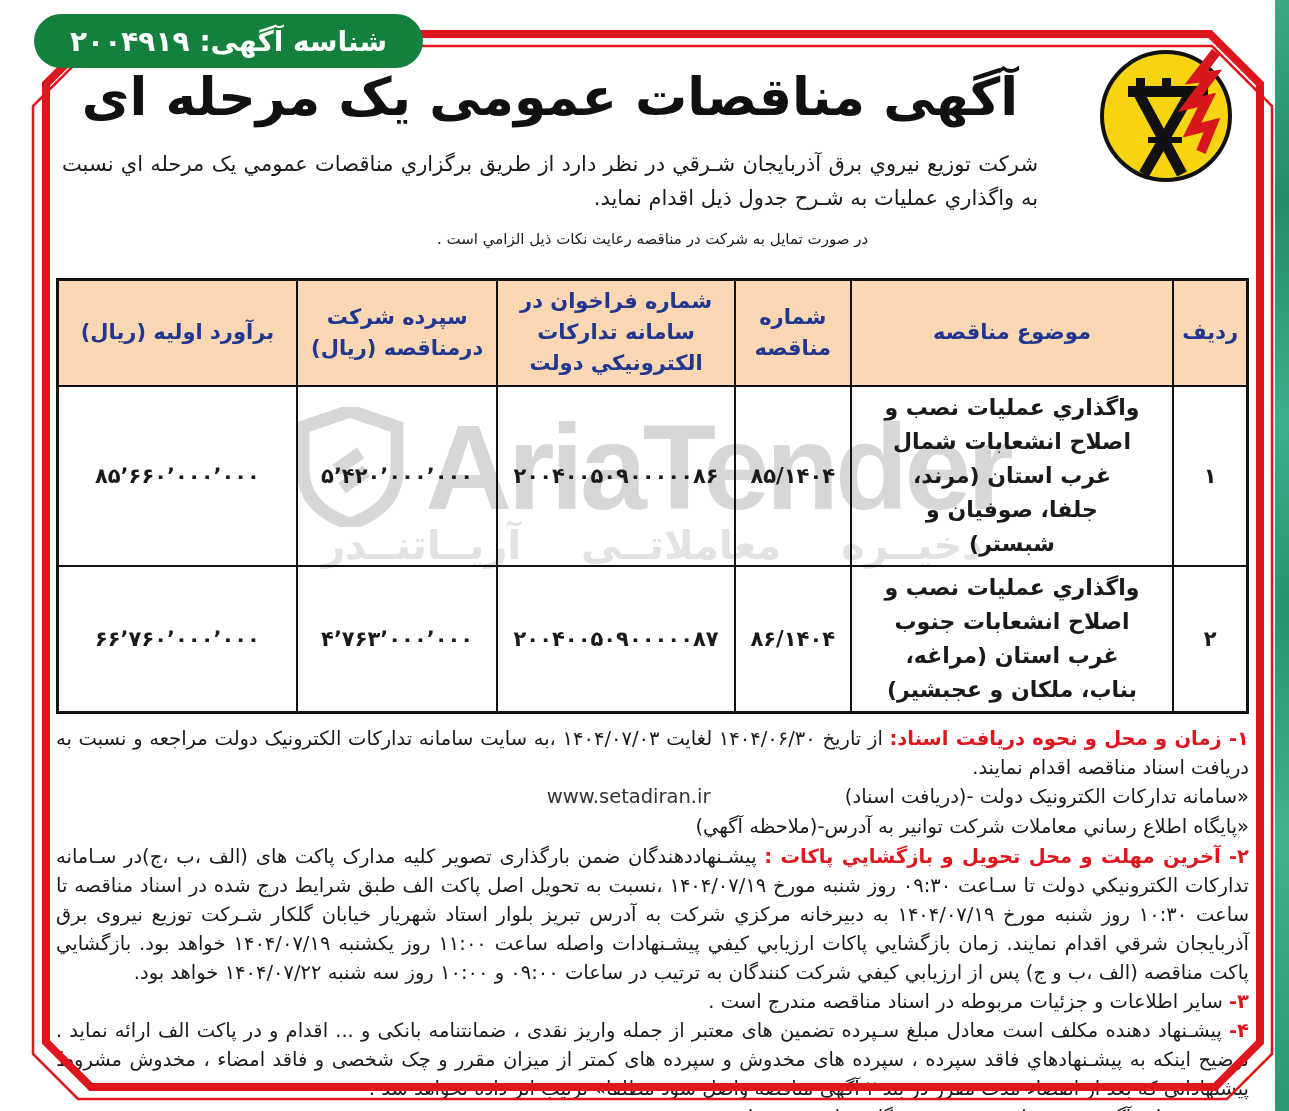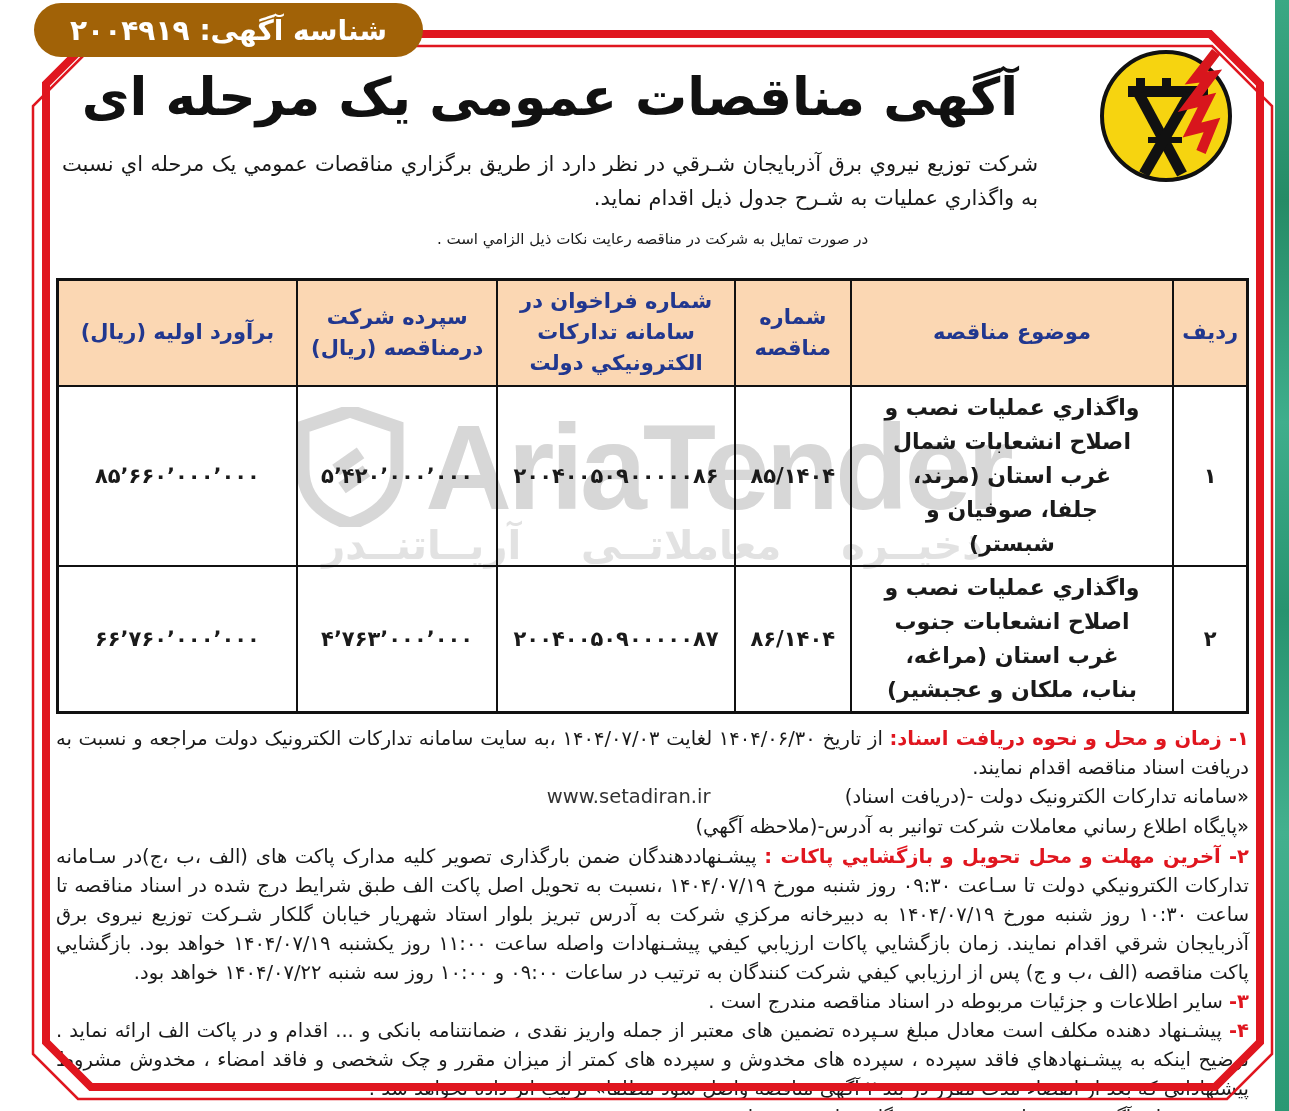--- a/index.html
+++ b/index.html
@@ -11,22 +11,22 @@
     color:#1a1a1a;
     overflow:hidden;
   }
   
   .frame-svg { position:absolute; inset:0; z-index:6; pointer-events:none; }
   .green-strip {
     position:absolute; top:0; right:0; width:14px; height:100%; z-index:8;
     background:linear-gradient(180deg,#3aa884 0%,#258b66 18%,#3fae8c 38%,#27936f 55%,#43b08e 75%,#2a9873 100%);
   }
   .badge {
-    position:absolute; top:3px; left:34px; height:54px; z-index:9;
-    background:#a16207; border-radius:32px;
+    position:absolute; top:14px; left:34px; height:54px; z-index:9;
+    background:#15803d; border-radius:32px;
     display:flex; align-items:center; padding:0 36px;
     color:#fff; font-size:28px; font-weight:bold;
   }
   
   .content {
     position:absolute; left:56px; right:40px; top:44px; bottom:26px;
     z-index:3; display:flex; flex-direction:column;
   }
   .header-row { display:flex; align-items:center; }
   .logo-box { flex:0 0 205px; height:180px; position:relative; }

